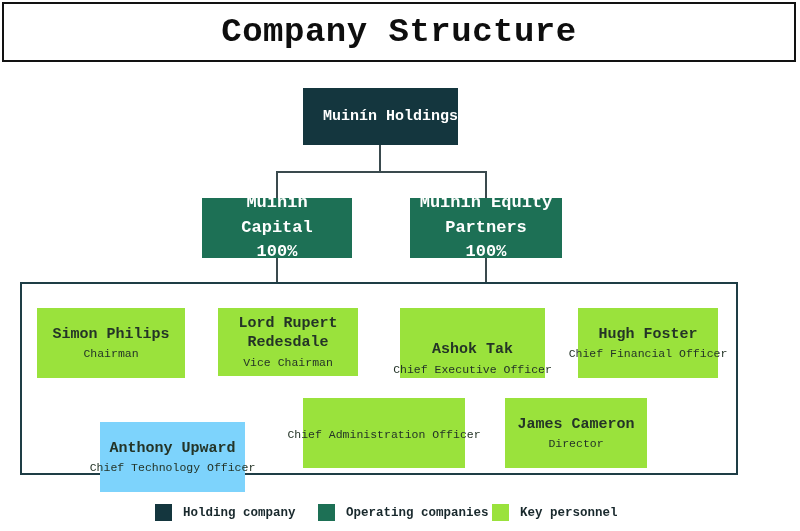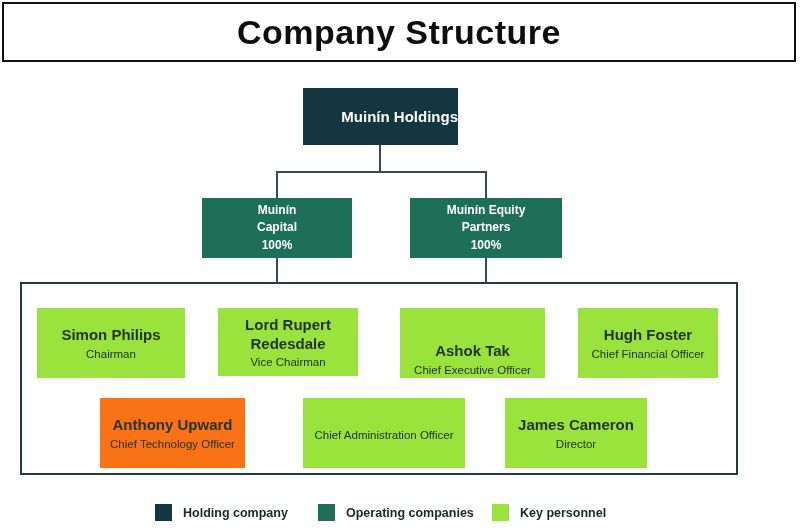--- a/index.html
+++ b/index.html
@@ -1,33 +1,33 @@
 <!DOCTYPE html>
 <html><head>
 <meta charset="utf-8">
 <style>
-  * { margin:0; padding:0; box-sizing:border-box; }
+  * { margin:0; padding:0; box-sizing:border-box;font-family:Liberation Mono, monospace; }
   body { background:#ffffff; }
   .canvas {
     position:relative; width:800px; height:531px; background:#ffffff;
     font-family:"Liberation Sans","DejaVu Sans",sans-serif; overflow:hidden;
   }
   .title-box {
     position:absolute; left:2px; top:2px; width:794px; height:60px;
     border:2px solid #121212; display:flex; align-items:center; justify-content:center;
   }
   .title-text { font-size:34px; font-weight:800; color:#0e0e0e; letter-spacing:.5px; }
 
   .node {
     position:absolute; display:flex; align-items:center; justify-content:center;
     text-align:center;
   }
   .holdings { left:303px; top:88px; width:155px; height:57px;
     color:#ffffff; font-weight:700; font-size:15px; }
-  .opco { color:#ffffff; font-weight:700; font-size:12px; line-height:1.45;
+  .opco { color:#ffffff; font-weight:700; font-size:17px; line-height:1.45;
     white-space:pre-line; }
   .capital { left:202px; top:198px; width:150px; height:60px; }
   .equity  { left:410px; top:198px; width:152px; height:60px; }
 
   .line { position:absolute; }
   .v1 { left:379px; top:145px; width:2px;  height:27px; }
   .h1 { left:276px; top:171px; width:211px; height:2px; }
   .v2 { left:276px; top:172px; width:2px;  height:26px; }
   .v3 { left:485px; top:172px; width:2px;  height:26px; }
   .v4 { left:276px; top:258px; width:2px;  height:24px; }
@@ -100,21 +100,21 @@
     <span class="role">Vice Chairman</span>
   </div>
   <div class="person p2" style="background-color: rgb(154, 226, 60); justify-content: flex-end;">
     <span class="name">Ashok Tak</span>
     <span class="role">Chief Executive Officer</span>
   </div>
   <div class="person p3" style="background-color: rgb(154, 226, 60);">
     <span class="name">Hugh Foster</span>
     <span class="role">Chief Financial Officer</span>
   </div>
-  <div class="person p4" style="background-color: #f97316;">
+  <div class="person p4" style="background-color: #7dd3fc; margin-top: 24px;">
     <span class="name">Anthony Upward</span>
     <span class="role">Chief Technology Officer</span>
   </div>
   <div class="person p5" style="background-color: rgb(154, 226, 60);">
     <span class="role">Chief Administration Officer</span>
   </div>
   <div class="person p6" style="background-color: rgb(154, 226, 60);">
     <span class="name">James Cameron</span>
     <span class="role">Director</span>
   </div>

